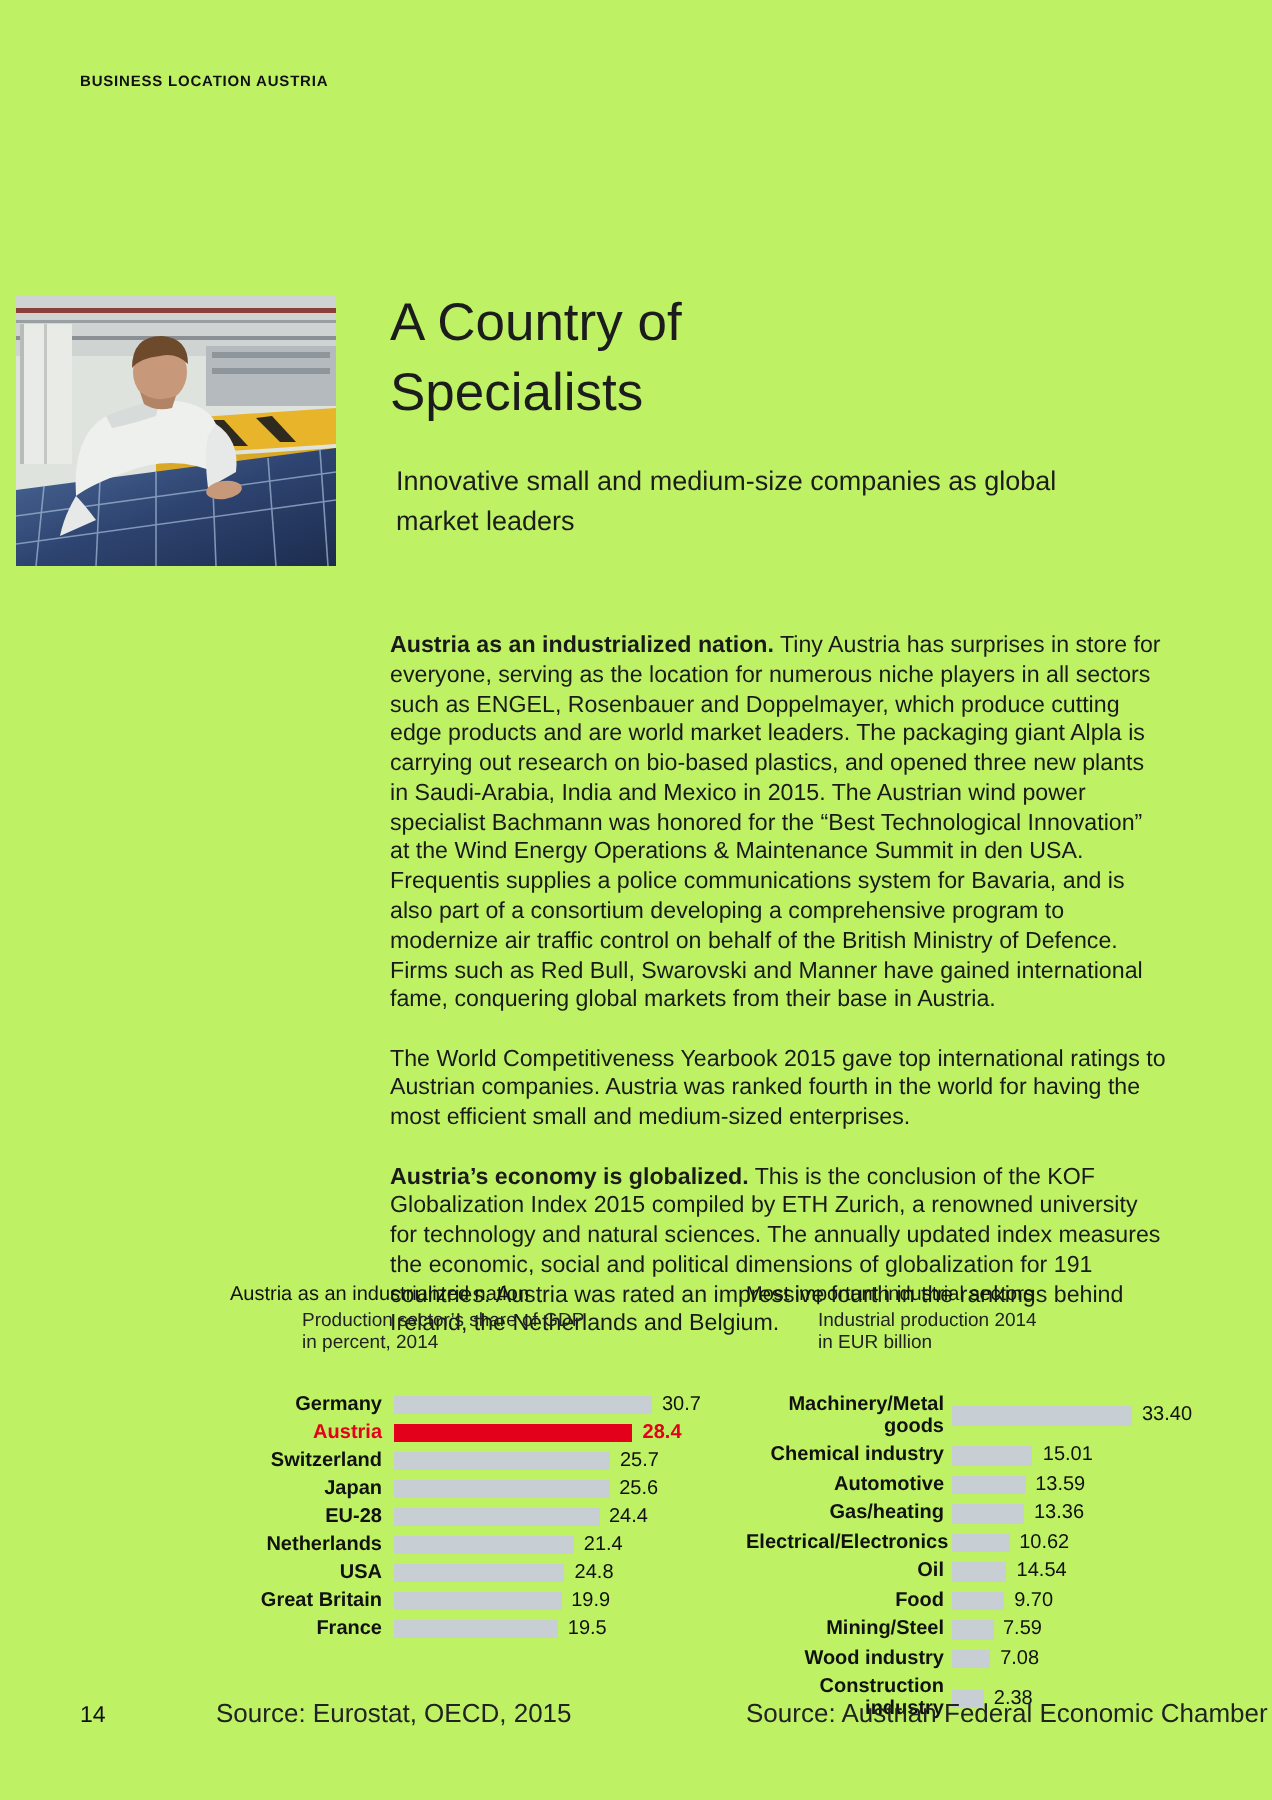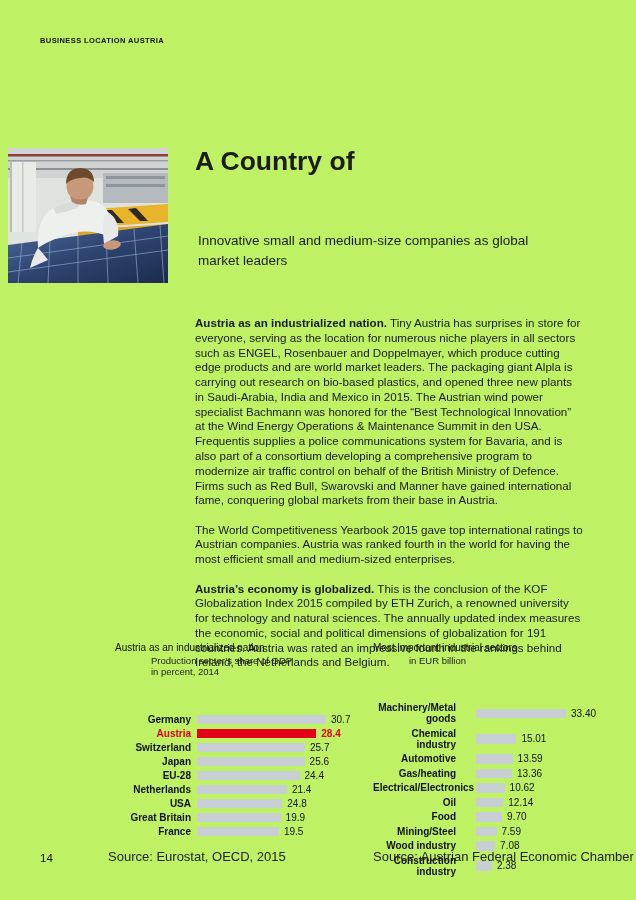--- a/index.html
+++ b/index.html
@@ -9,45 +9,45 @@
     font-family:"Liberation Sans", sans-serif; color:#1a1a1a; overflow:hidden;
     margin:0 auto;
   }
   .kicker {
     position:absolute; left:40px; top:36px;
     font-size:7.5px; font-weight:bold; letter-spacing:0.4px; color:#111;
   }
   .hero-photo { position:absolute; left:8px; top:148px; width:160px; height:135px; }
   .headline {
     position:absolute; left:195px; top:144px; width:380px;
-    font-size:26.5px; font-weight:700; line-height:1.33; color:#1c1c1c;
+    font-size:26.5px; font-weight:400; line-height:1.33; color:#1c1c1c;
   }
   .standfirst {
     position:absolute; left:198px; top:231px; width:372px;
     font-size:13.5px; line-height:1.5; color:#1c1c1c;
   }
   .bodycopy {
     position:absolute; left:195px; top:316px; width:388px;
     font-size:11.6px; line-height:1.275; color:#1a1a1a;
   }
   .bodycopy p { margin:0 0 14.5px 0; }
   .bodycopy b { font-weight:bold; }
 
   .chart { position:absolute; top:642px; }
   .chart-left  { left:115px; width:255px; }
   .chart-right { left:373px; width:235px; }
   .chart-title { font-size:10px; font-weight:normal; color:#111; margin-bottom:2px; }
   .chart-sub   { font-size:9.5px; line-height:1.2; color:#222;padding-left:36px; }
-  .chart-rows  { margin-top:36px; }
+  .chart-rows  { margin-top:19px; }
   .crow { display:flex; align-items:center; }
   .chart-left  .crow { margin-bottom:3px; }
   .chart-right .crow { margin-bottom:3.5px; }
   .clabel { font-size:10px; font-weight:bold; text-align:right; color:#111; flex:none; }
   .chart-left  .clabel { width:82px;  padding-right:6px; }
-  .chart-right .clabel { width:103px; padding-right:20px; }
+  .chart-right .clabel { width:103px; padding-right:4px; }
   .cbar { height:9.5px; background:var(--bar-gray,#c7ced4); flex:none; }
   .cval { font-size:10px; margin-left:5px; color:#111; white-space:nowrap; }
   .crow.hl .clabel, .crow.hl .cval { color:var(--accent-red,#e2001a); font-weight:bold; }
   .crow.hl .cbar { background:var(--accent-red,#e2001a); }
 
   .source { position:absolute; top:849px; font-size:13px; color:#222; }
   .source-left  { left:108px; }
   .source-right { left:373px; }
   .pagenum { position:absolute; left:40px; top:852px; font-size:11.5px; color:#111; }
 </style>
@@ -99,21 +99,21 @@
     <path d="M30 100 Q28 70 45 60 L72 52 Q95 52 100 64 L104 90 Q80 78 55 88 Q38 94 30 100 Z" fill="#eef0ee"></path>
     <path d="M45 60 Q60 54 72 52 L70 60 Q58 64 48 66 Z" fill="#d7dcda"></path>
     <ellipse cx="72" cy="38" rx="13.5" ry="15" fill="#c79879"></ellipse>
     <path d="M58 36 Q58 20 73 20 Q86 21 86 34 Q80 28 72 30 Q62 31 58 36 Z" fill="#6d4a2c"></path>
     <path d="M62 48 Q70 54 80 50 L78 56 Q70 58 64 54 Z" fill="#b08465"></path>
     <path d="M100 64 Q112 72 110 88 L96 96 Q94 80 96 70 Z" fill="#e6e9e8"></path>
     <ellipse cx="104" cy="97" rx="9" ry="4.5" fill="#c79879" transform="rotate(-8 104 97)"></ellipse>
     <path d="M30 100 Q24 110 22 120 L40 112 Q34 104 30 100 Z" fill="#e6e9e8"></path>
   </svg>
 
-  <h1 class="headline"><span>A Country of</span><br></h1>
+  <h1 class="headline"><span>A Country of</span><br><span>Specialists</span></h1>
 
   <p class="standfirst">Innovative small and medium-size companies as global market leaders</p>
 
   <div class="bodycopy">
     <p><b>Austria as an industrialized nation.</b><span> Tiny Austria has surprises in store for everyone, serving as the location for numerous niche players in all sectors such as ENGEL, Rosenbauer and Doppelmayer, which produce cutting edge products and are world market leaders. The packaging giant Alpla is carrying out research on bio-based plastics, and opened three new plants in Saudi-Arabia, India and Mexico in 2015. The Austrian wind power specialist Bachmann was honored for the “Best Technological Innovation” at the Wind Energy Operations &amp; Maintenance Summit in den USA. Frequentis supplies a police communications system for Bavaria, and is also part of a consortium developing a comprehensive program to modernize air traffic control on behalf of the British Ministry of Defence. Firms such as Red Bull, Swarovski and Manner have gained international fame, conquering global markets from their base in Austria.</span></p>
     <p>The World Competitiveness Yearbook 2015 gave top international ratings to Austrian companies. Austria was ranked fourth in the world for having the most efficient small and medium-sized enterprises.</p>
     <p><b>Austria’s economy is globalized.</b><span> This is the conclusion of the KOF Globalization Index 2015 compiled by ETH Zurich, a renowned university for technology and natural sciences. The annually updated index measures the economic, social and political dimensions of globalization for 191 countries. Austria was rated an impressive fourth in the rankings behind Ireland, the Netherlands and Belgium.</span></p>
   </div>
 
   <section class="chart chart-left">
@@ -164,20 +164,21 @@
         <div class="crow">
           <span class="clabel">France</span>
           <span class="cbar" style="width: 81.9px;"></span>
           <span class="cval">19.5</span>
         </div>
       </div>
   </section>
 
   <section class="chart chart-right">
     <div class="chart-title">Most important industrial sectors</div>
+    <div class="chart-sub">Industrial production 2014</div>
     <div class="chart-sub">in EUR billion</div>
     <div class="chart-rows">
         <div class="crow">
           <span class="clabel">Machinery/Metal goods</span>
           <span class="cbar" style="width: 90px;"></span>
           <span class="cval">33.40</span>
         </div>
         <div class="crow">
           <span class="clabel">Chemical industry</span>
           <span class="cbar" style="width: 40.4px;"></span>
@@ -194,21 +195,21 @@
           <span class="cval">13.36</span>
         </div>
         <div class="crow">
           <span class="clabel">Electrical/Electronics</span>
           <span class="cbar" style="width: 28.6px;"></span>
           <span class="cval">10.62</span>
         </div>
         <div class="crow">
           <span class="clabel">Oil</span>
           <span class="cbar" style="width: 27.3px;"></span>
-          <span class="cval">12.14</span>
+          <span class="cval">14.54</span>
         </div>
         <div class="crow">
           <span class="clabel">Food</span>
           <span class="cbar" style="width: 26.1px;"></span>
           <span class="cval">9.70</span>
         </div>
         <div class="crow">
           <span class="clabel">Mining/Steel</span>
           <span class="cbar" style="width: 20.5px;"></span>
           <span class="cval">7.59</span>

